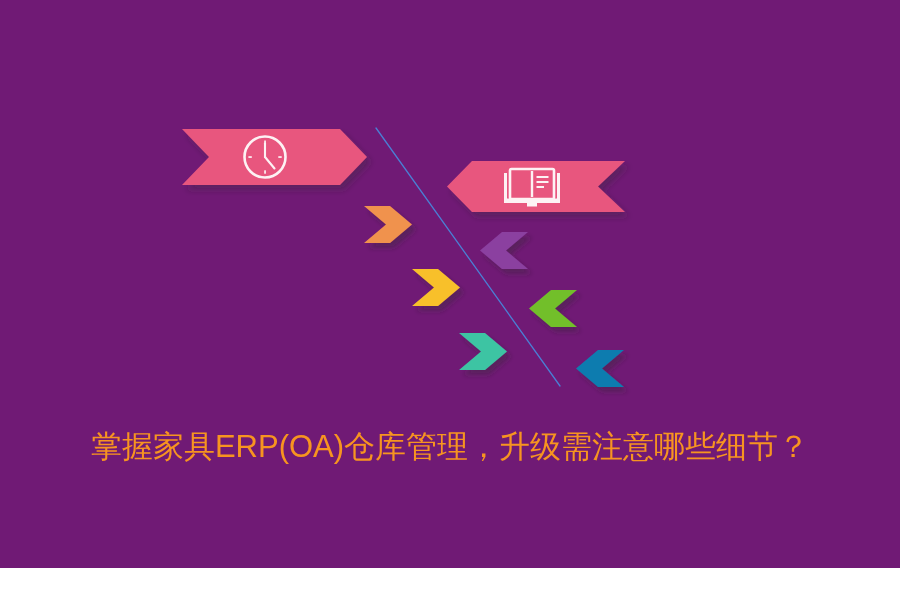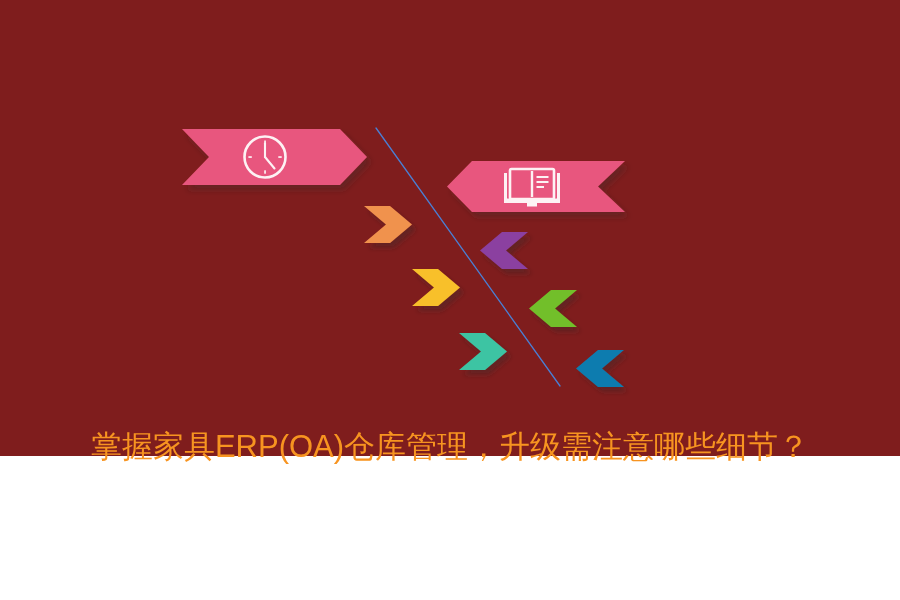--- a/index.html
+++ b/index.html
@@ -4,22 +4,22 @@
 <style>
   * { margin:0; padding:0; box-sizing:border-box; }
   html, body {
     width:900px; height:600px;
     background:#ffffff;
     font-family:"Liberation Sans", sans-serif;
     overflow:hidden;
   }
   #stage {
     position:relative;
-    width:900px; height:456px;
-    background:#7f1d1d;
+    width:900px; height:568px;
+    background:#701a75;
   }
 
   
   #graphic {
     position:absolute;
     left:0; top:0;
     width:900px; height:410px;
   }
   #graphic svg { display:block; width:900px; height:410px; }
 

